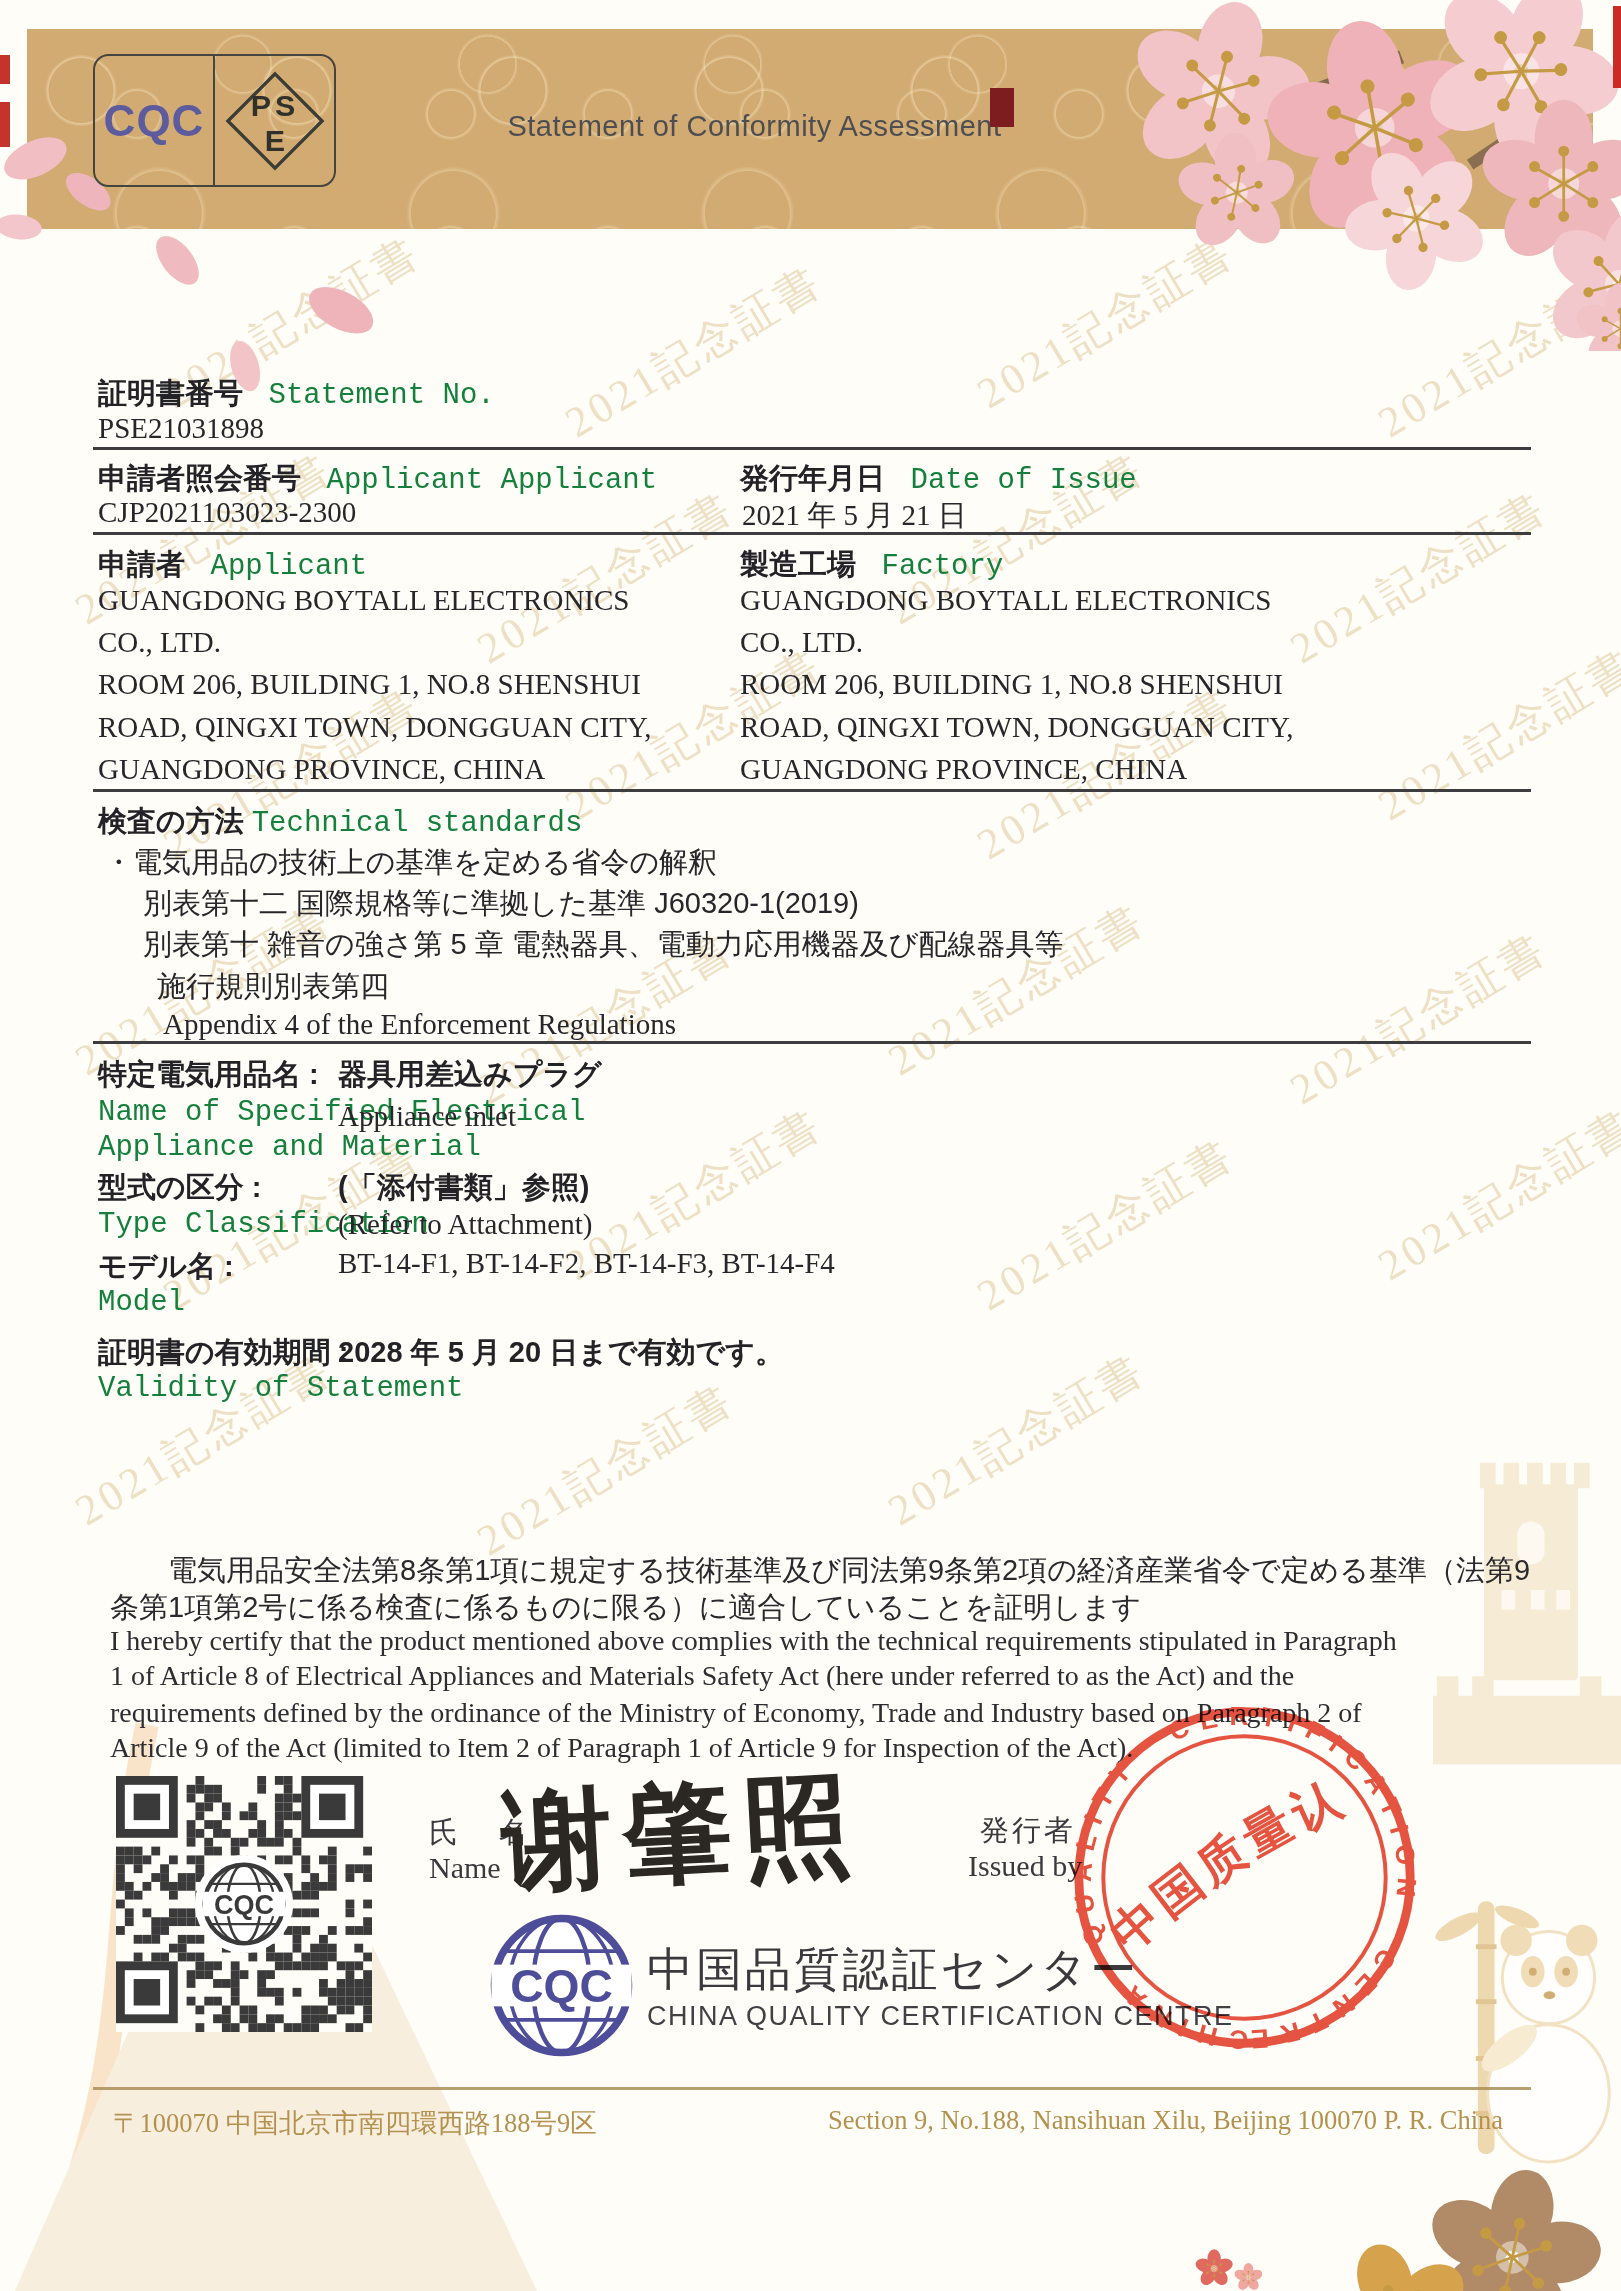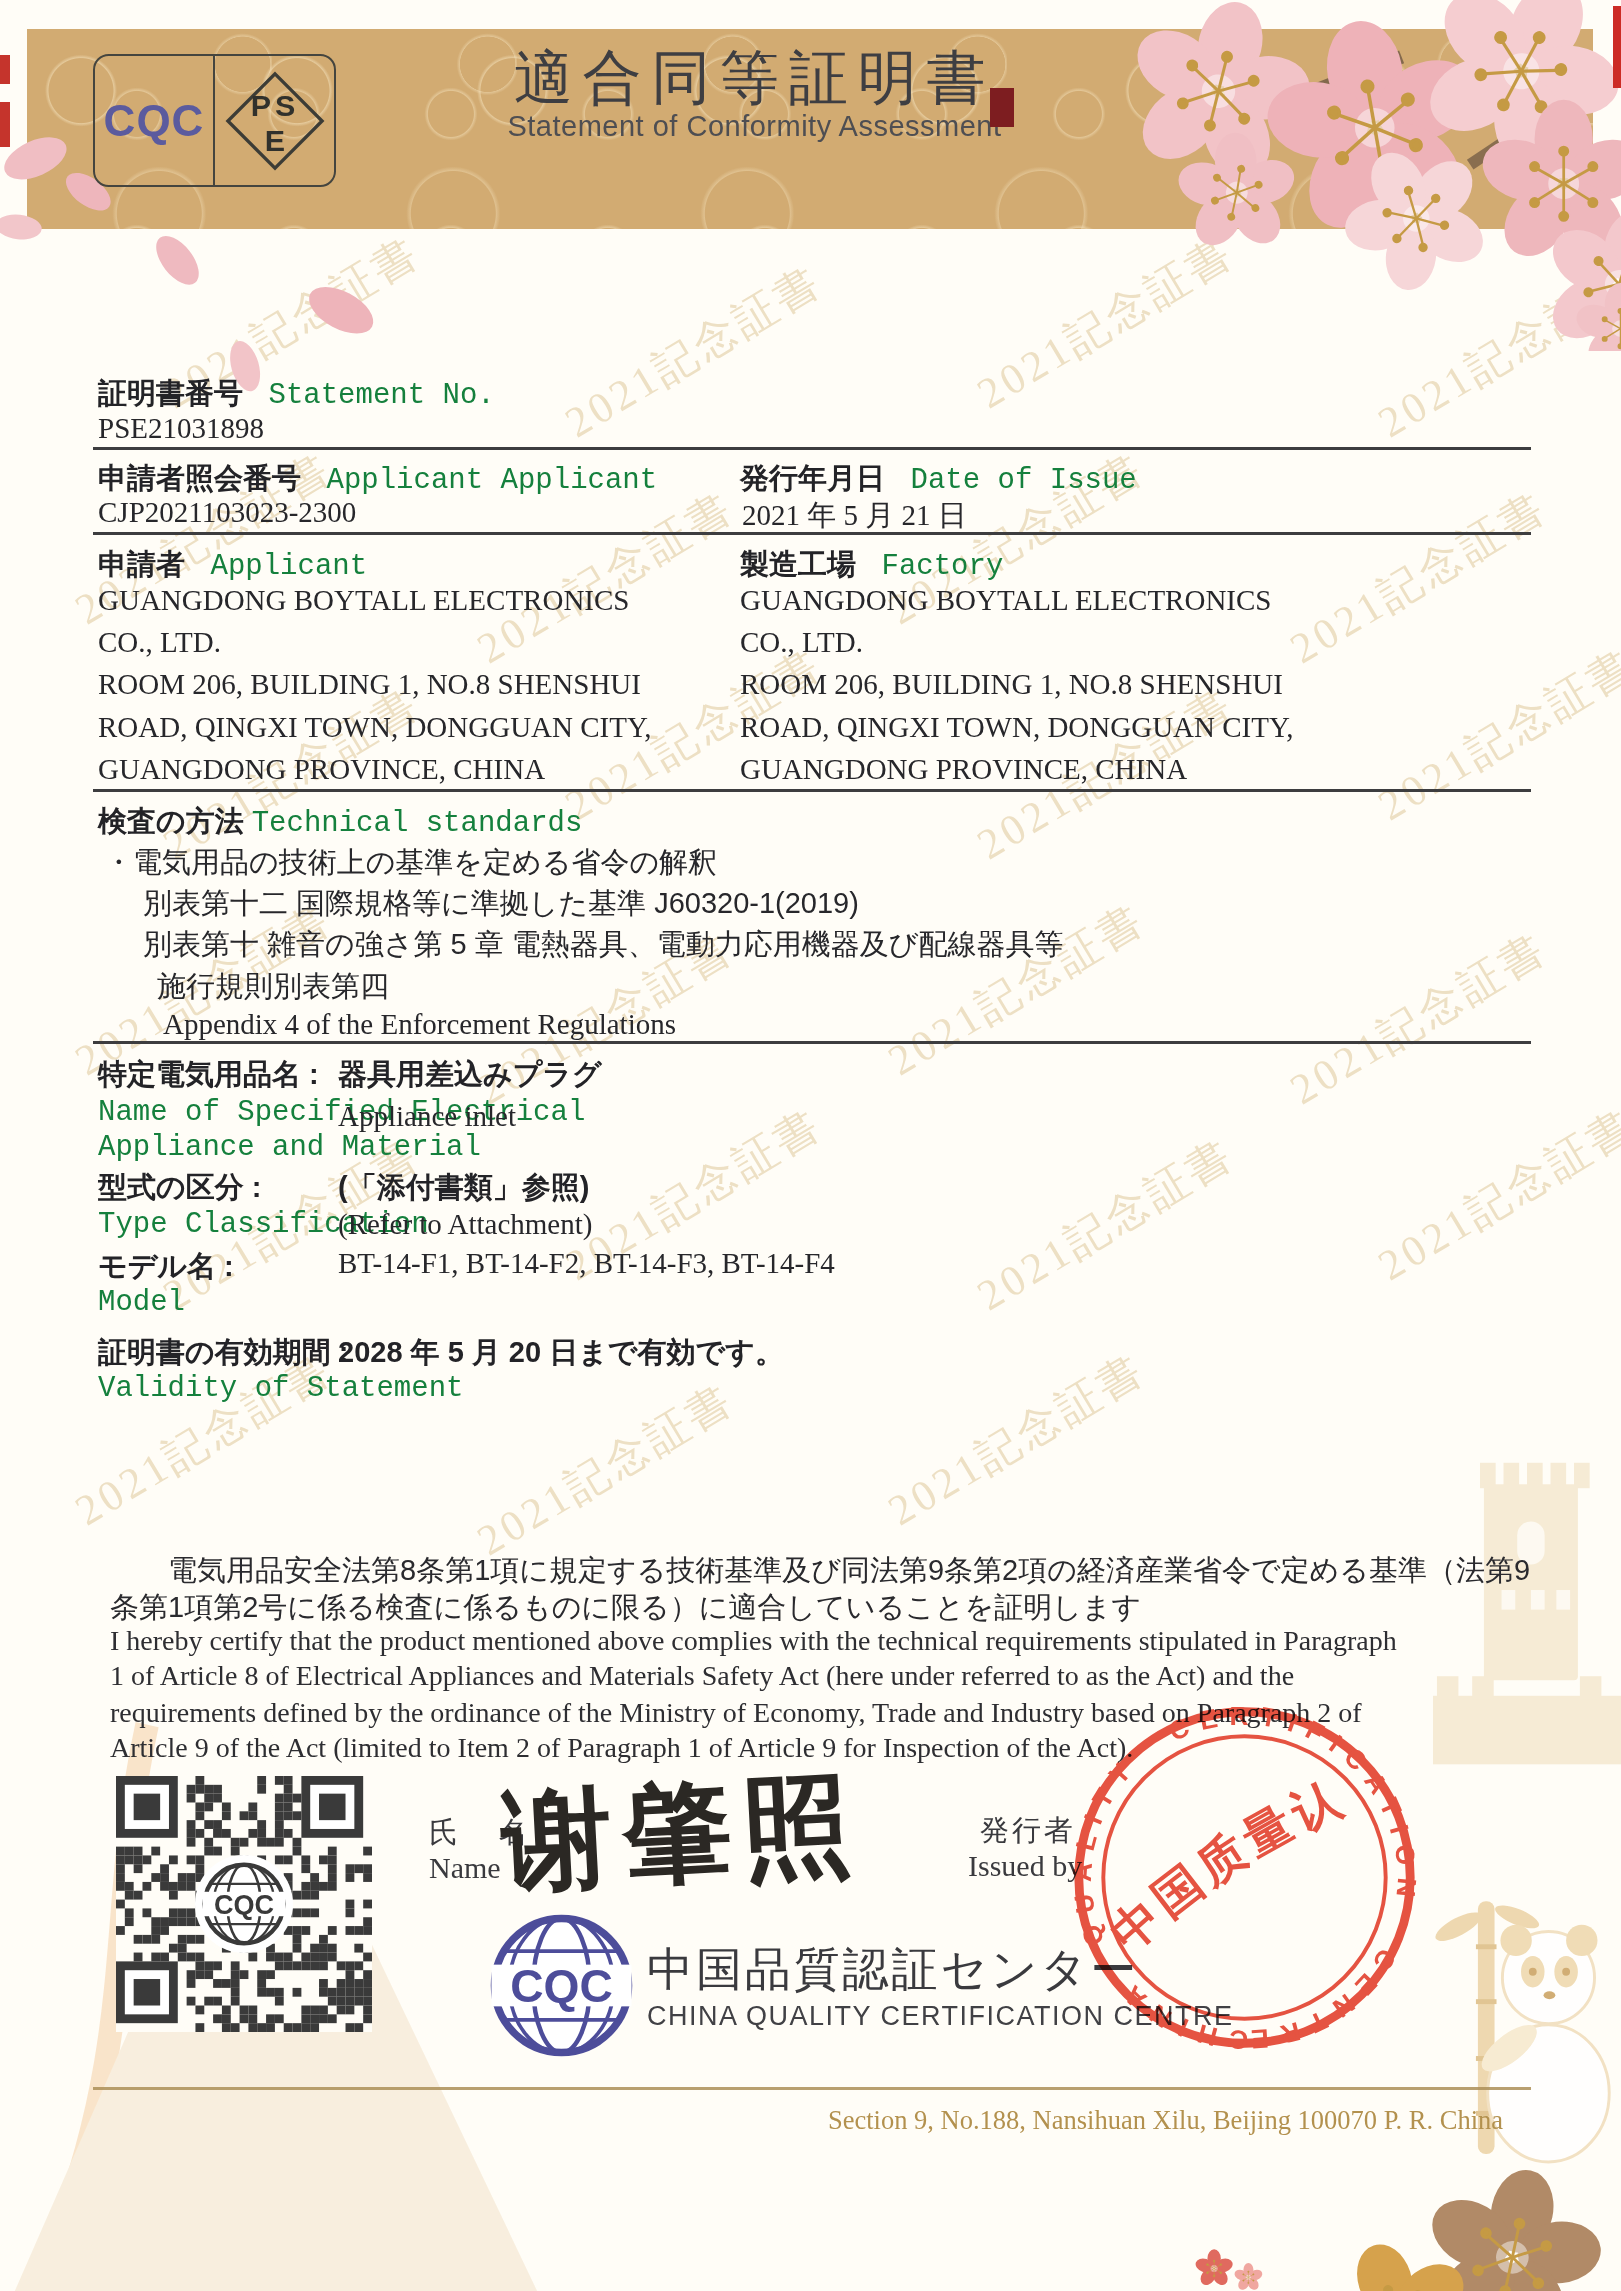--- a/index.html
+++ b/index.html
@@ -157,21 +157,20 @@
   <div id="logo-box" class="z2">
     <div id="logo-cqc">CQC</div>
     <div id="logo-pse">
       <svg width="104" height="104" viewBox="0 0 106 106">
         <polygon points="53,5 101,53 53,101 5,53" fill="none" stroke="#3c3c36" stroke-width="3.4"></polygon>
         <text x="53" y="48" text-anchor="middle" font-family="Liberation Sans, sans-serif" font-weight="bold" font-size="31" letter-spacing="4" fill="#31312c">PS</text>
         <text x="53" y="84" text-anchor="middle" font-family="Liberation Sans, sans-serif" font-weight="bold" font-size="31" fill="#31312c">E</text>
       </svg>
     </div>
   </div>
-  <div class="doc-title z2">適合同等証明書</div>
   <div class="doc-subtitle z2">Statement of Conformity Assessment</div>
   <div class="abs z2" style="left:990px;top:88px;width:23.5px;height:39px;background:#7d1d20;"></div>
 
   <div class="abs" style="left:0;top:55px;width:9.8px;height:29px;background:#c5342c;z-index:5"></div>
   <div class="abs" style="left:0;top:102px;width:9.8px;height:45px;background:#c5342c;z-index:5"></div>
   <div class="abs" style="left:1613px;top:5.9px;width:7.8px;height:82px;background:#cc2b25;z-index:5"></div>
 
   <svg class="abs" style="left:1098px;top:-11.8px;z-index:3" width="523" height="363" viewBox="0 0 534 370">
     <line x1="130" y1="140" x2="310" y2="70" stroke="#5a4638" stroke-width="14" opacity=".65"></line>
     <line x1="380" y1="180" x2="500" y2="100" stroke="#5a4638" stroke-width="12" opacity=".6"></line>
@@ -570,20 +569,21 @@
     </defs>
     <text font-family="Liberation Sans, sans-serif" font-weight="bold" font-size="27" fill="#e2402e" letter-spacing="11" word-spacing="24">
       <textPath href="#sealRing" startOffset="50%" text-anchor="middle">CHINA QUALITY CERTIFICATION CENTRE</textPath>
     </text>
     <text font-family="Liberation Sans, sans-serif" font-weight="bold" font-size="49" fill="#e2402e" letter-spacing="5">
       <textPath href="#sealDiag" startOffset="2%">中国质量认证中心</textPath>
     </text>
   </svg>
 
   <div class="abs z2" style="left:93px;top:2087px;width:1438px;height:2.5px;background:#ab8e57;opacity:.85"></div>
+  <div class="abs footer-txt z2" style="left:113px;top:2105px">〒100070  中国北京市南四環西路188号9区</div>
   <div class="abs footer-txt z2" style="left:828px;top:2105px">Section 9, No.188, Nansihuan Xilu, Beijing 100070 P. R. China</div>
 
   <svg class="abs" style="left:1157px;top:2147px;z-index:2" width="465" height="145" viewBox="0 0 474 148">
     <use href="#sakura" x="270" y="20" width="185" height="185" style="color:#b18a67" transform="rotate(12 362 112)"></use>
     <use href="#sakura" x="165" y="95" width="160" height="160" style="color:#d6a24c" transform="rotate(-18 245 175)"></use>
     <use href="#sakura" x="38" y="104" width="40" height="40" style="color:#e06a5f"></use>
     <use href="#sakura" x="78" y="118" width="30" height="30" style="color:#f0a7a0"></use>
   </svg>
 
 </div>

